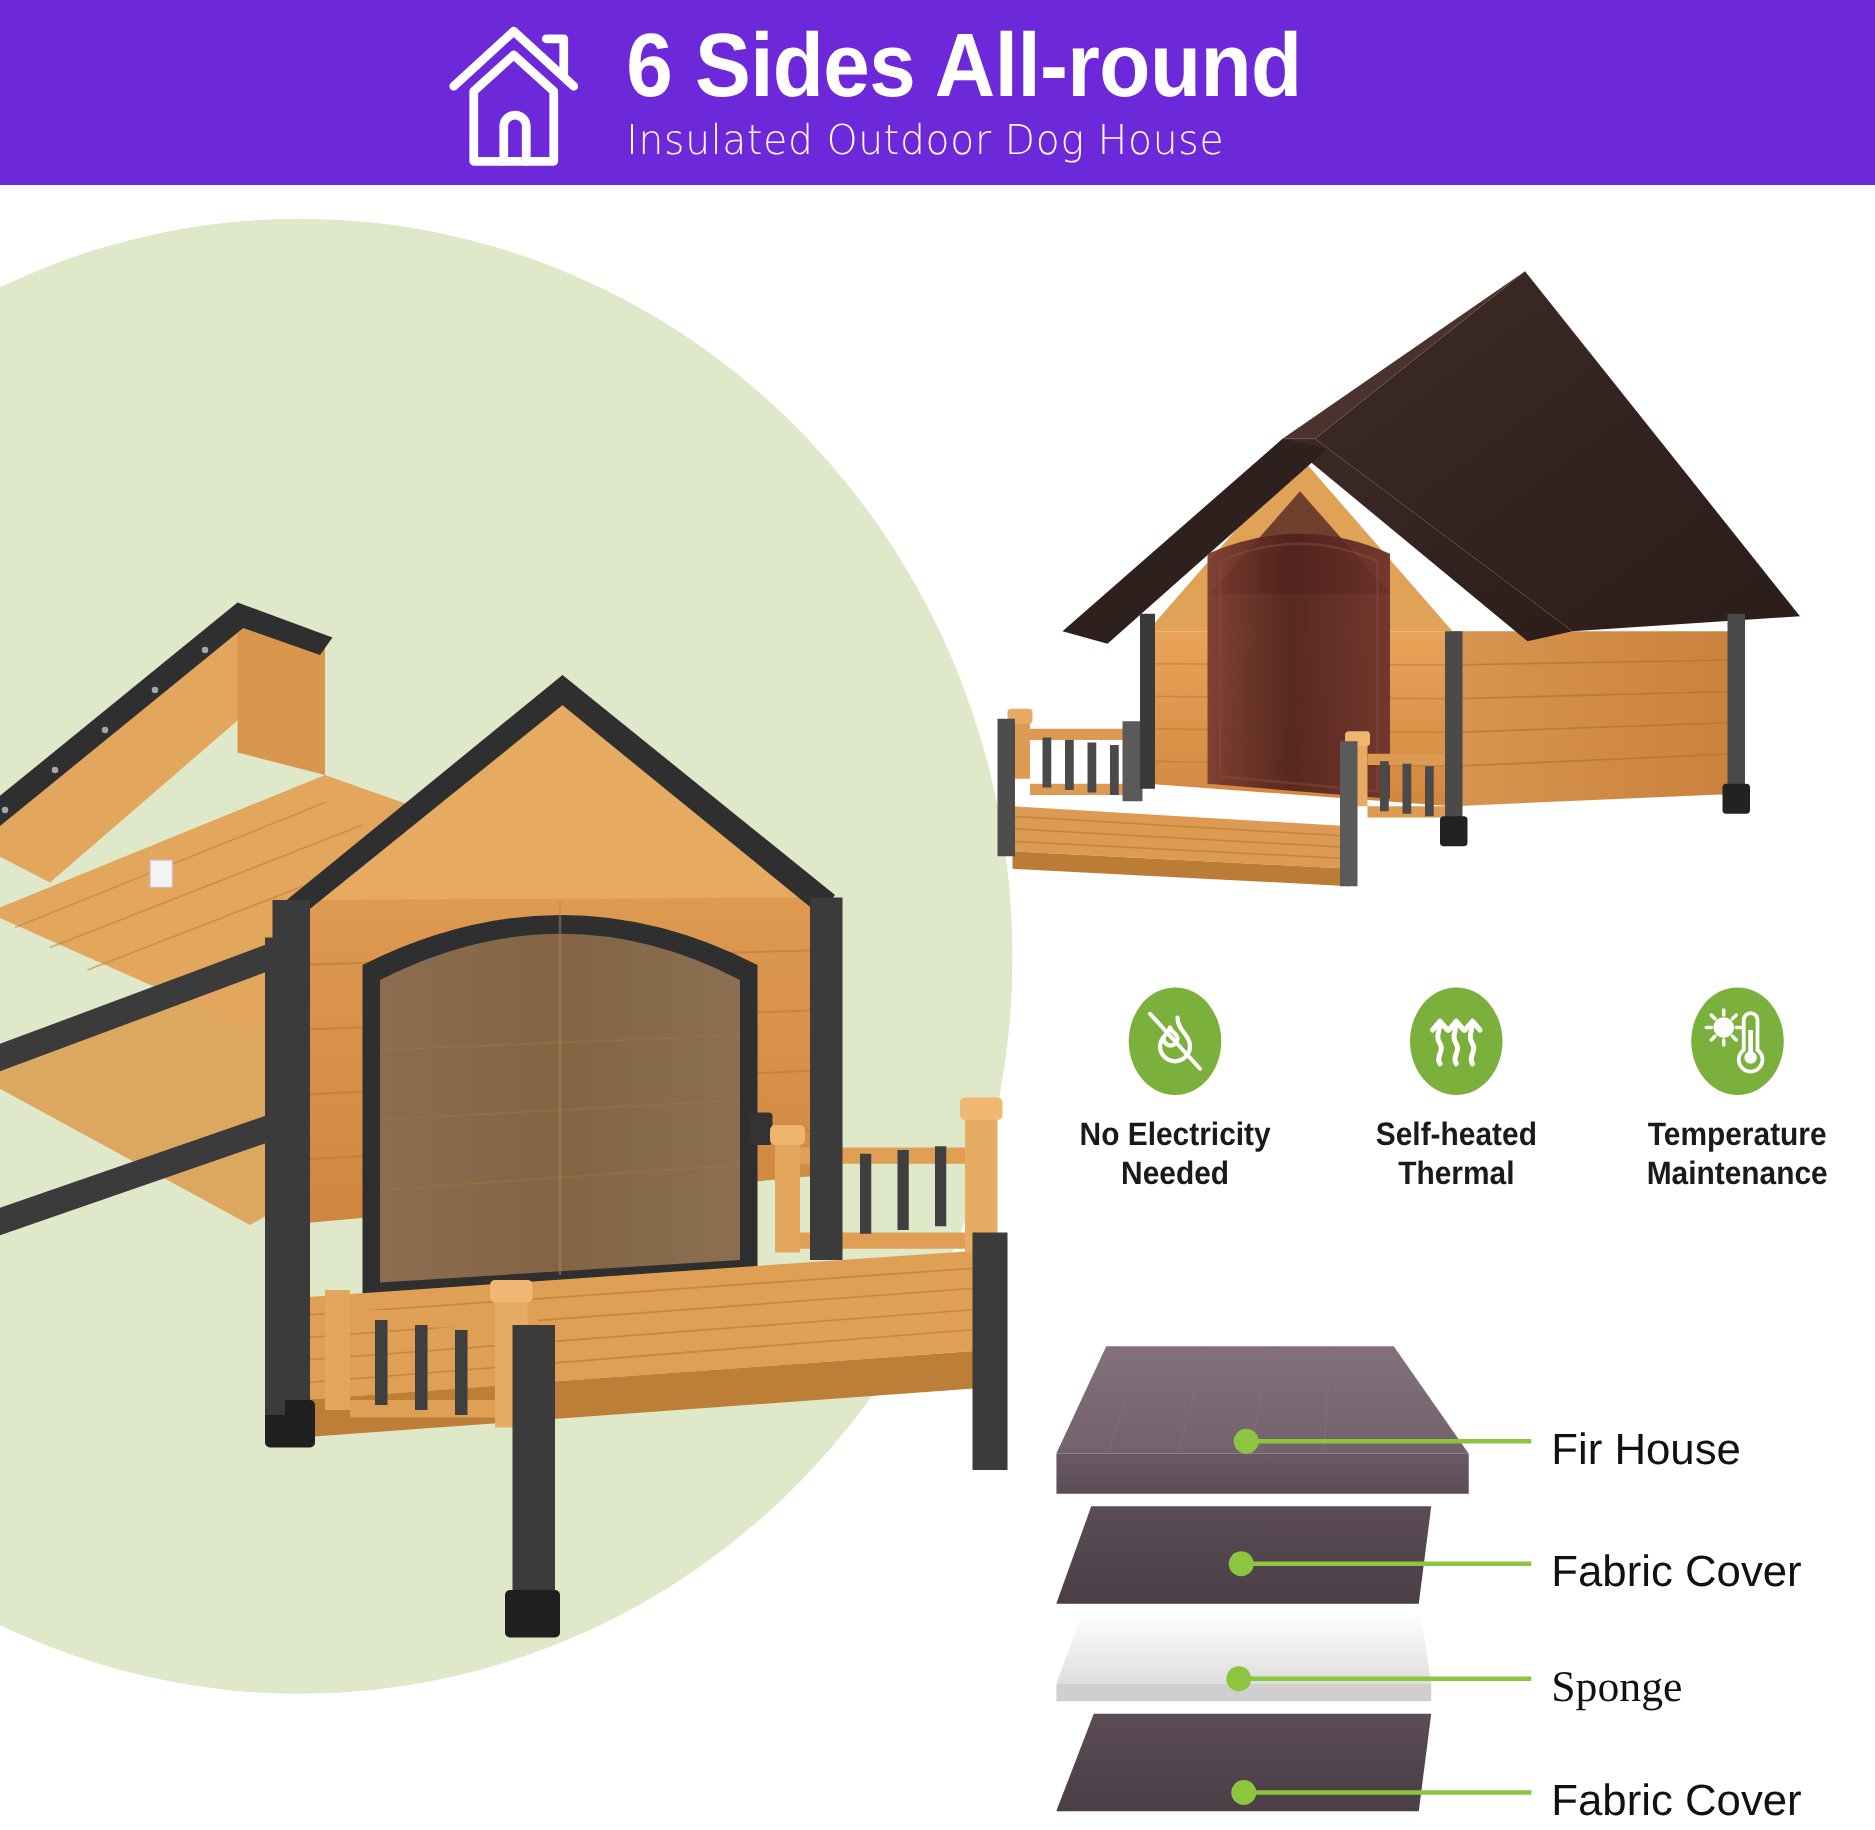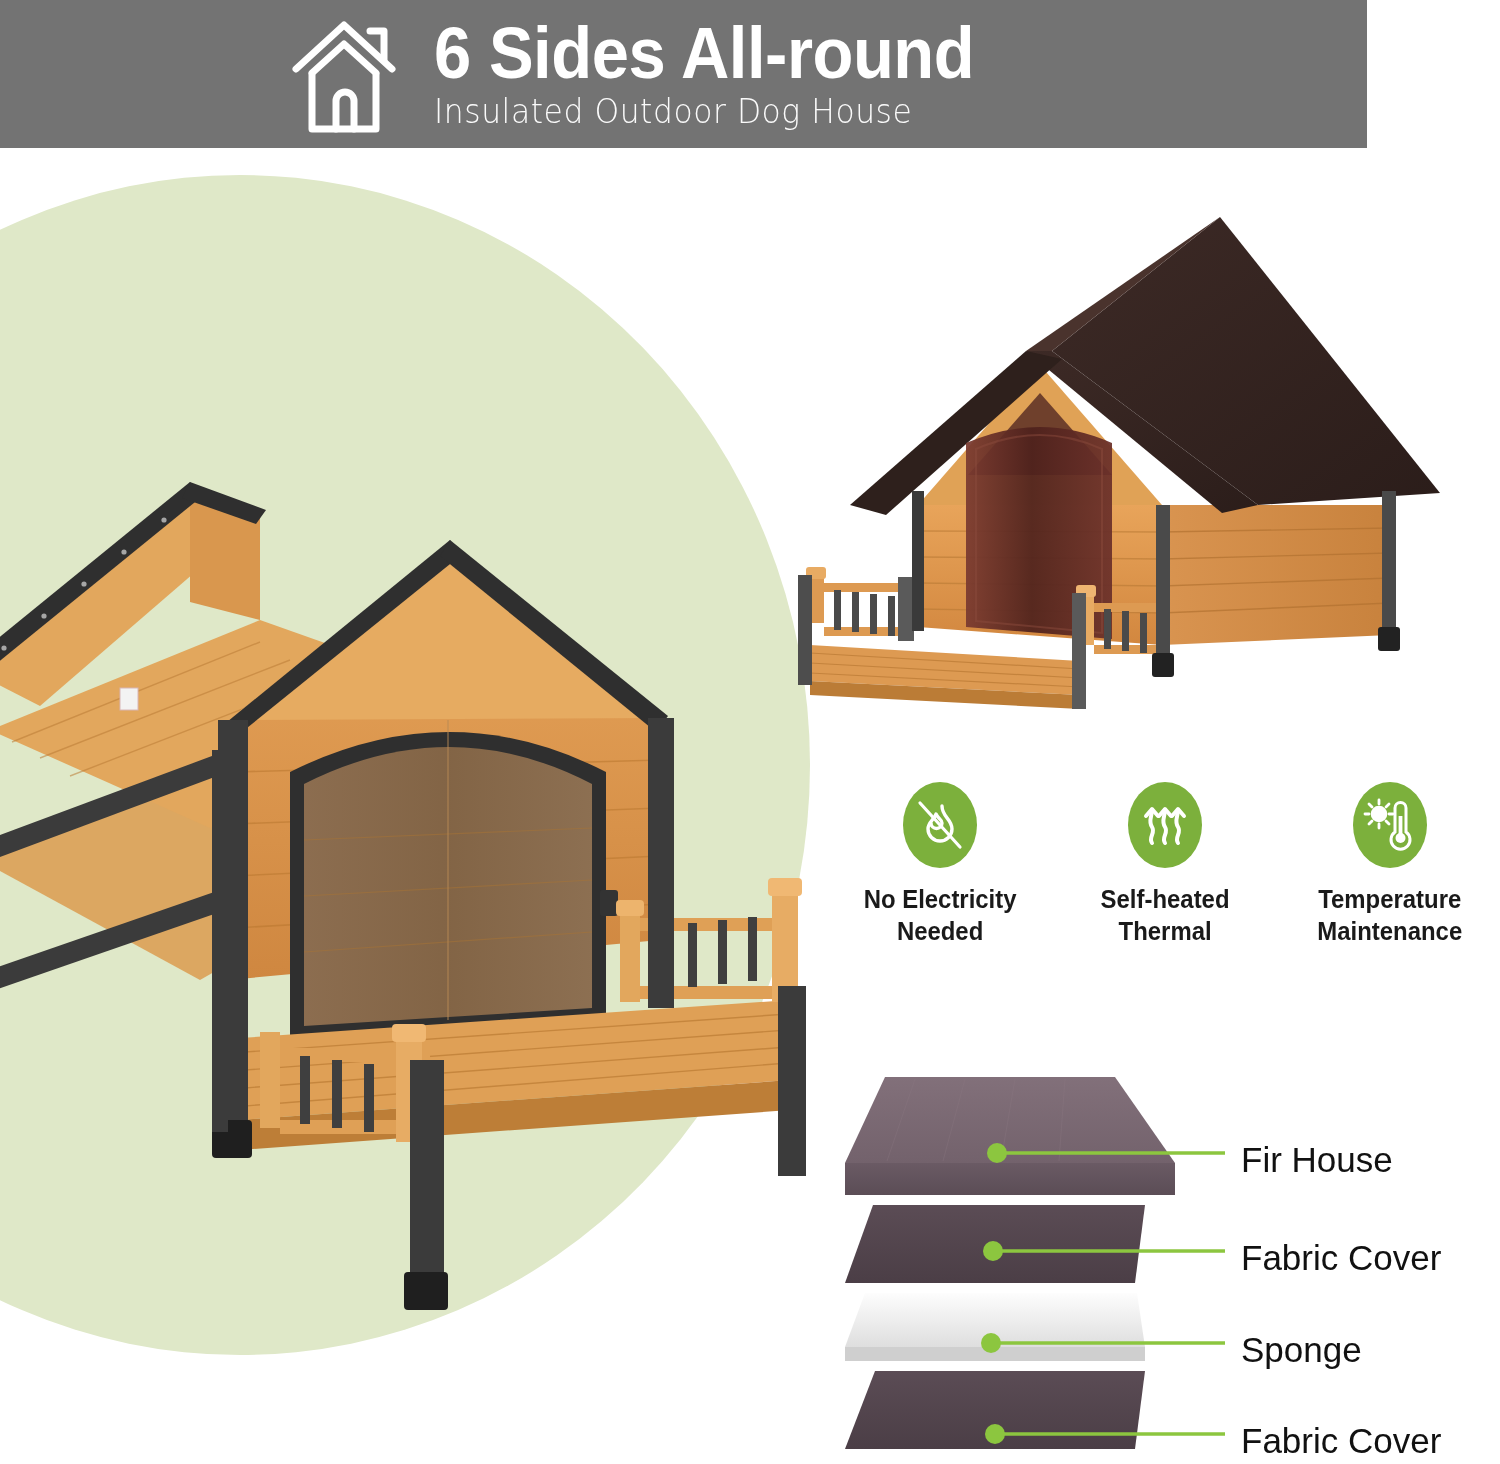--- a/index.html
+++ b/index.html
@@ -7,22 +7,22 @@
     width:1500px;height:1464px;
     background:#ffffff;
     font-family:"Liberation Sans", sans-serif;
     overflow:hidden;
     position:relative;
   }
   #root{position:relative;width:1500px;height:1464px;overflow:hidden;}
 
   
   .banner{
-    position:absolute;left:0;top:0;width:1367px;height:148px;
-    background:#737373;
+    position:absolute;left:0;top:0;width:1500px;height:148px;
+    background:#6d28d9;
     display:flex;align-items:center;justify-content:center;
   }
   .banner-inner{display:flex;align-items:center;gap:22px;transform:translateX(-30px);}
   .house-icon{width:120px;height:118px;flex:none;margin-top:4px;}
   .banner-text{display:flex;flex-direction:column;align-items:flex-start;}
   .banner-title{
     color:#ffffff;
     font-size:72px;line-height:0.98;
     font-weight:bold;
     letter-spacing:-0.5px;
@@ -51,21 +51,21 @@
     border-radius:50%;
   }
 
   
   .photo-main{position:absolute;left:-40px;top:420px;width:900px;height:910px;}
   .photo-hero{position:absolute;left:790px;top:175px;width:690px;height:540px;}
 
   
   .features{
     position:absolute;left:845px;top:775px;width:640px;height:180px;
-    display:flex;justify-content:space-between;align-items:center;
+    display:flex;justify-content:space-between;align-items:flex-end;
   }
   .feature{width:190px;display:flex;flex-direction:column;align-items:center;}
   .feature-badge{
     width:74px;height:86px;border-radius:50%;
     background:#7cb03c;
     display:flex;align-items:center;justify-content:center;
   }
   .feature-label{
     margin-top:16px;
     text-align:center;
@@ -84,21 +84,21 @@
   .layer-label{
     position:absolute;
     color:#111111;
     font-size:35px;
     line-height:1;
     font-family:"Liberation Sans",sans-serif;
     white-space:nowrap;
   }
   .ll0{left:396px;top:87px;}
   .ll1{left:396px;top:185px;}
-  .ll2{left:396px;top:277px;}
+  .ll2{left:396px;top:277px;font-family:Liberation Serif, serif;}
   .ll3{left:396px;top:368px;}
 </style>
 </head>
 <body>
 
 <div id="root">
 
   <div class="banner">
     <div class="banner-inner">
       <svg class="house-icon" viewBox="0 0 120 118">

